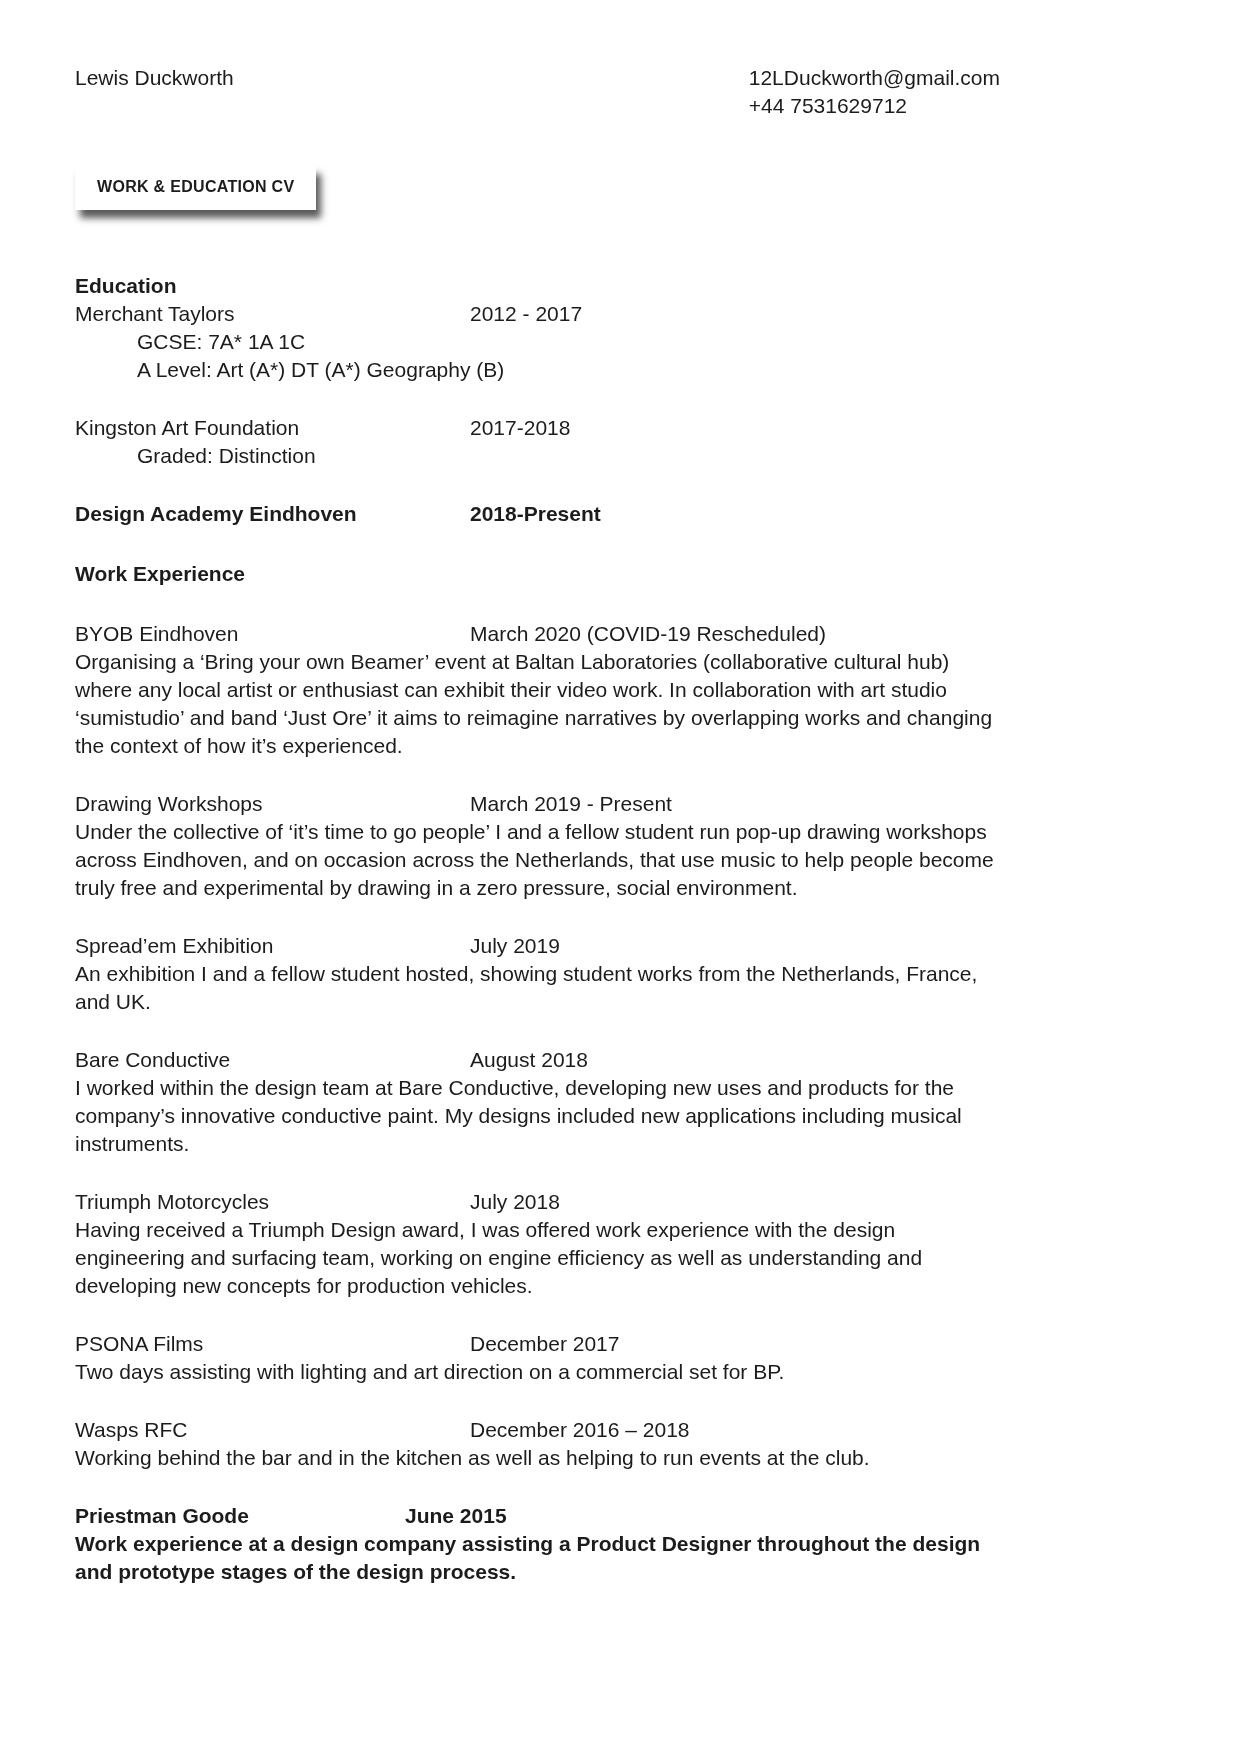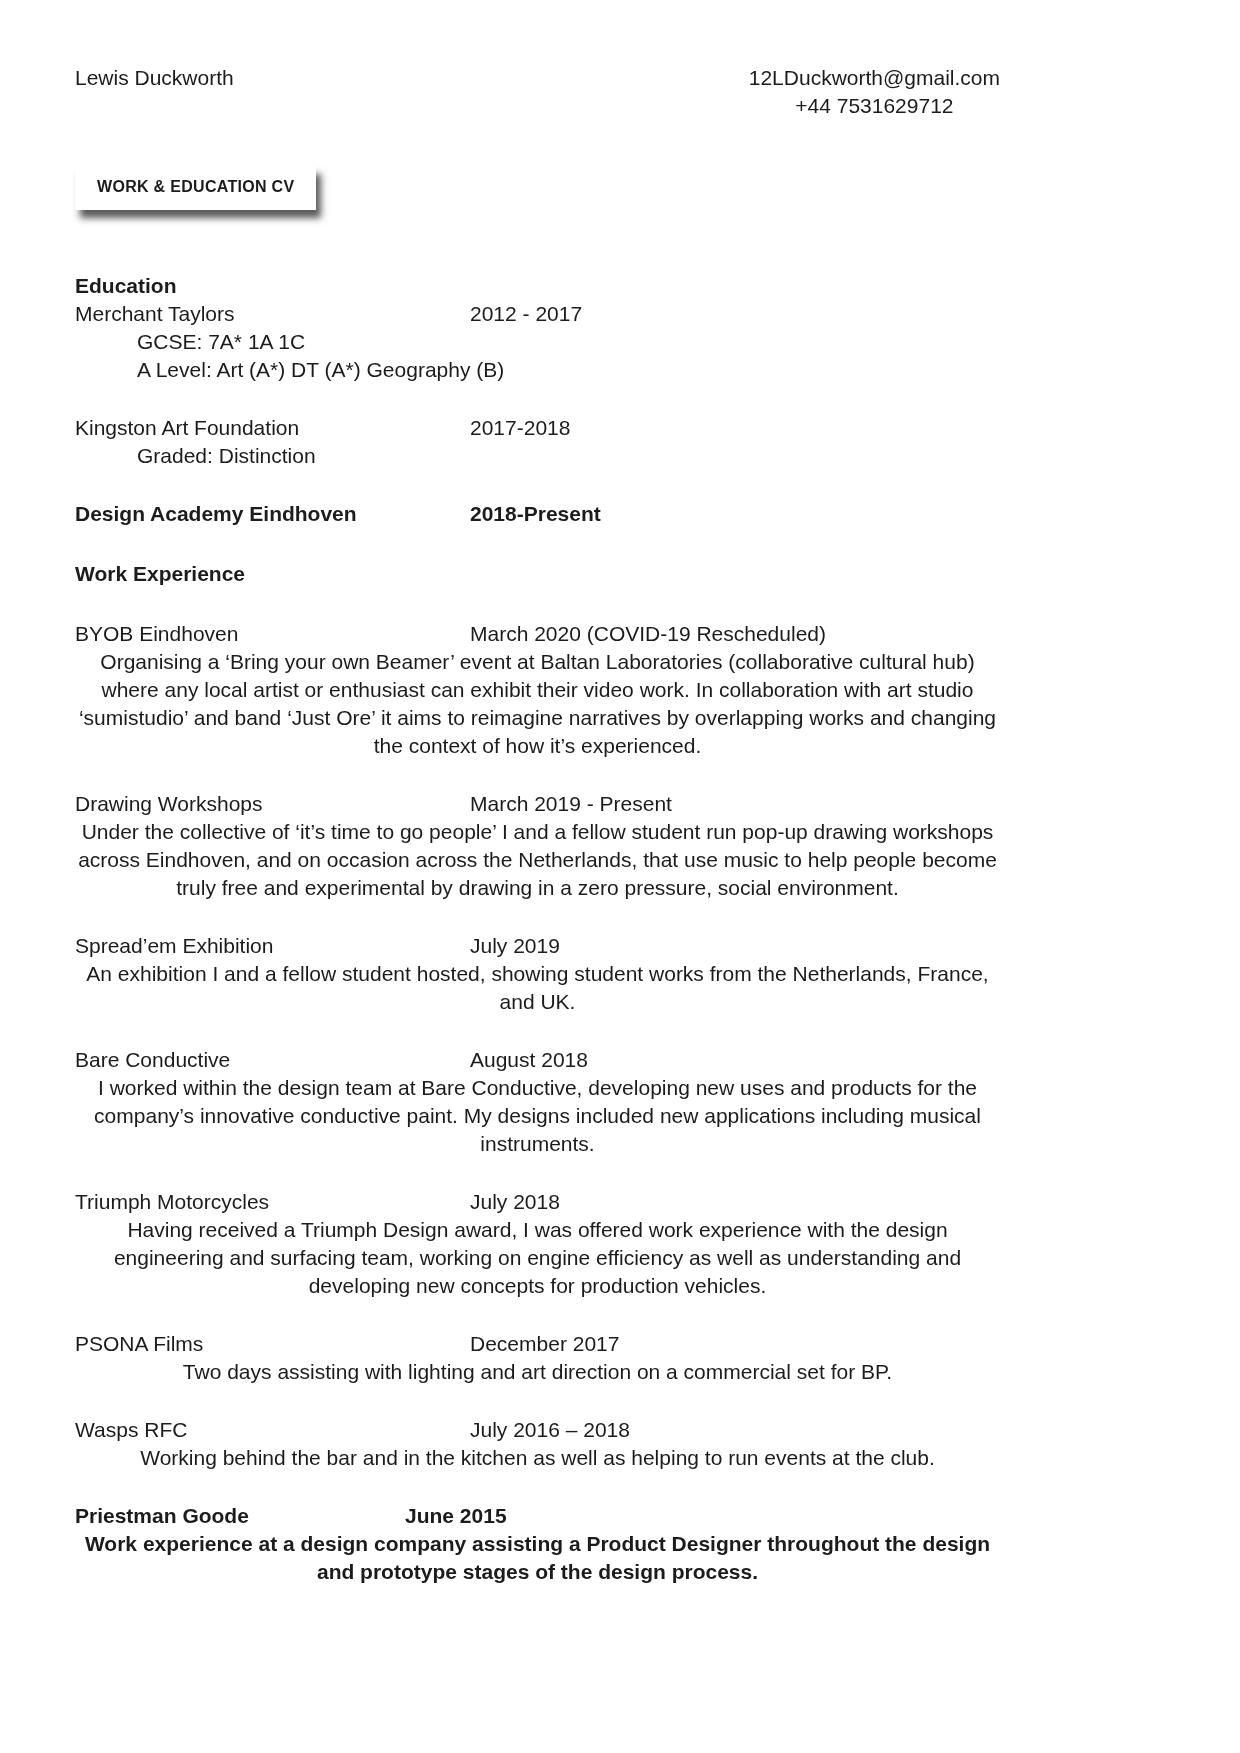--- a/index.html
+++ b/index.html
@@ -17,21 +17,21 @@
     width: 1108px;
     min-height: 1753px;
     padding: 64px 108px 60px 75px;
   }
   .header-row {
     display: flex;
     justify-content: space-between;
     align-items: flex-start;
   }
   .contact {
-    text-align: center;
+    text-align: left;
     line-height: 28px;
   }
   .badge-wrap { margin-top: 46px; }
   .badge {
     display: inline-block;
     background: #ffffff;
     padding: 7px 22px 9px 22px;
     font-weight: bold;
     font-size: 16px;
     letter-spacing: 0.3px;
@@ -51,21 +51,21 @@
   .entry-title {
     flex: 0 0 395px;
     width: 395px;
   }
   .entry.narrow .entry-title {
     flex: 0 0 330px;
     width: 330px;
   }
   .entry-dates { flex: 1; }
   .detail { padding-left: 62px; }
-  .description { margin-top: 0; max-width: 969px; text-align: center; }
+  .description { margin-top: 0; max-width: 969px; }
 </style>
 </head>
 <body>
 
 <div class="page">
 
   <div class="header-row">
     <div>Lewis Duckworth</div>
     <div class="contact">
       <div>12LDuckworth@gmail.com</div>
@@ -152,21 +152,21 @@
       <div class="entry-head">
         <span class="entry-title">PSONA Films</span>
         <span class="entry-dates">December 2017</span>
       </div>
       <p class="description">Two days assisting with lighting and art direction on a commercial set for BP.</p>
     </div>
 
     <div class="entry">
       <div class="entry-head">
         <span class="entry-title">Wasps RFC</span>
-        <span class="entry-dates">July 2016 – 2018</span>
+        <span class="entry-dates">December 2016 – 2018</span>
       </div>
       <p class="description">Working behind the bar and in the kitchen as well as helping to run events at the club.</p>
     </div>
 
     <div class="entry narrow">
       <div class="entry-head">
         <span class="entry-title">Priestman Goode</span>
         <span class="entry-dates">June 2015</span>
       </div>
       <p class="description">Work experience at a design company assisting a Product Designer throughout the design and prototype stages of the design process.</p>

